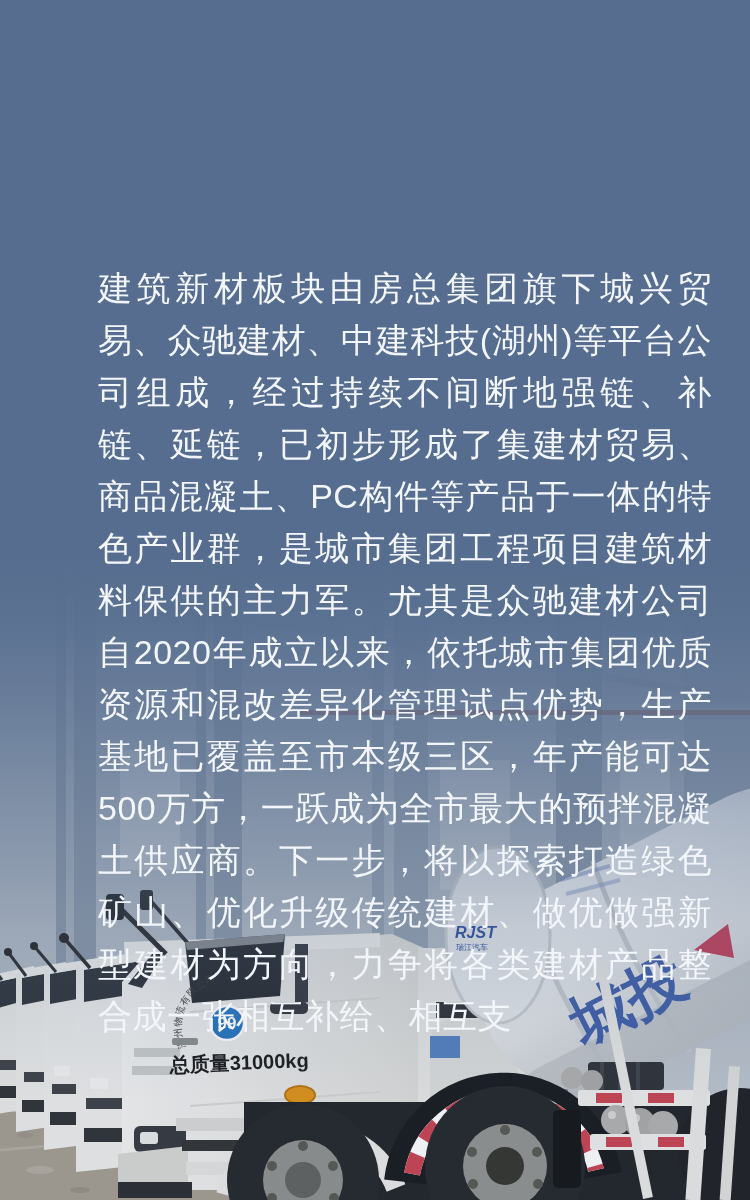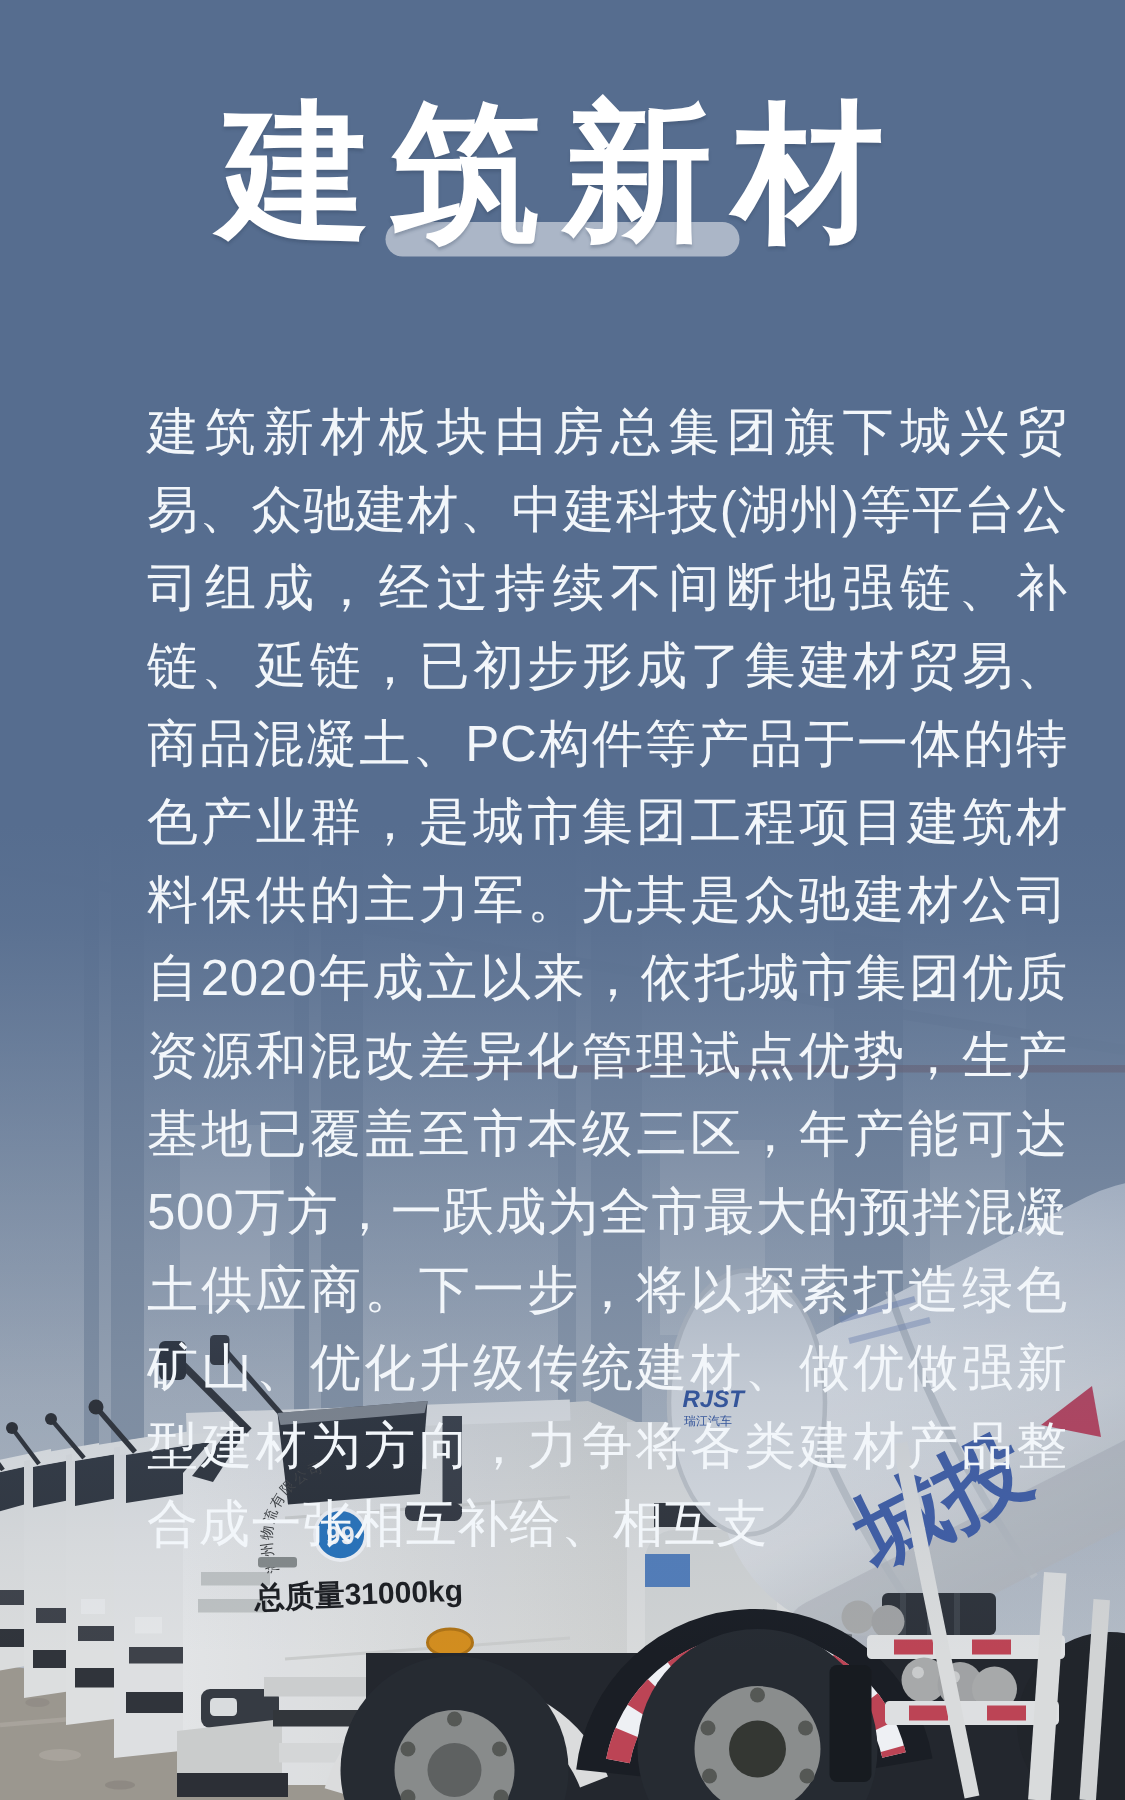--- a/index.html
+++ b/index.html
@@ -34,24 +34,20 @@
   .photo{
     position:absolute;left:0;bottom:0;width:750px;height:650px;z-index:1;
   }
   .photo svg{display:block;}
 </style>
 </head>
 <body>
 
 <div class="page">
 
-  <div class="hero">
-    <span class="title-pill"></span>
-    <h1 class="page-title">建筑新材</h1>
-  </div>
 
   <p class="article">建筑新材板块由房总集团旗下城兴贸易、众驰建材、中建科技(湖州)等平台公司组成，经过持续不间断地强链、补链、延链，已初步形成了集建材贸易、商品混凝土、PC构件等产品于一体的特色产业群，是城市集团工程项目建筑材料保供的主力军。尤其是众驰建材公司自2020年成立以来，依托城市集团优质资源和混改差异化管理试点优势，生产基地已覆盖至市本级三区，年产能可达500万方，一跃成为全市最大的预拌混凝土供应商。下一步，将以探索打造绿色矿山、优化升级传统建材、做优做强新型建材为方向，力争将各类建材产品整合成一张相互补给、相互支</p>
 
   <div class="photo">
     <svg width="750" height="650" viewBox="0 0 750 650" xmlns="http://www.w3.org/2000/svg">
       <defs>
         <linearGradient id="wallGrad" x1="0" y1="0" x2="0" y2="1">
           <stop offset="0" stop-color="#93A1B1"></stop>
           <stop offset="0.55" stop-color="#AFB8C2"></stop>
           <stop offset="1" stop-color="#C6CBD1"></stop>

